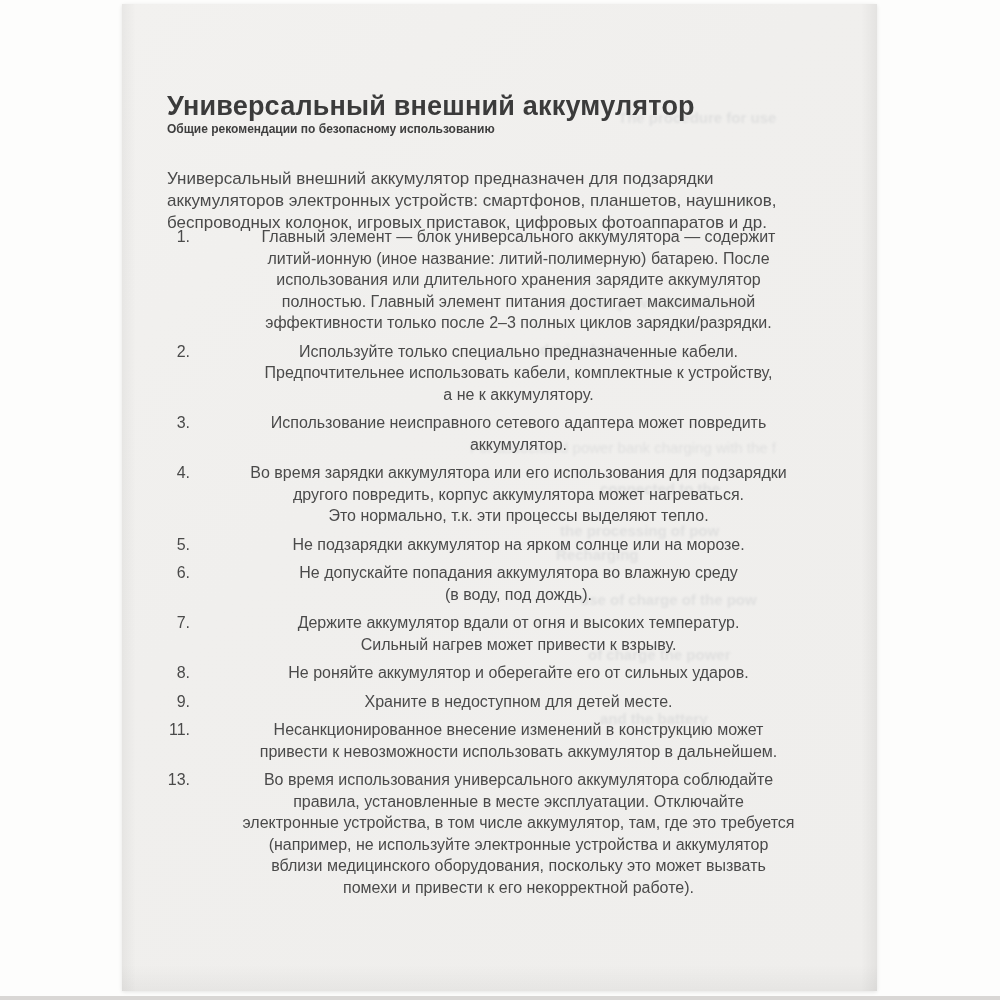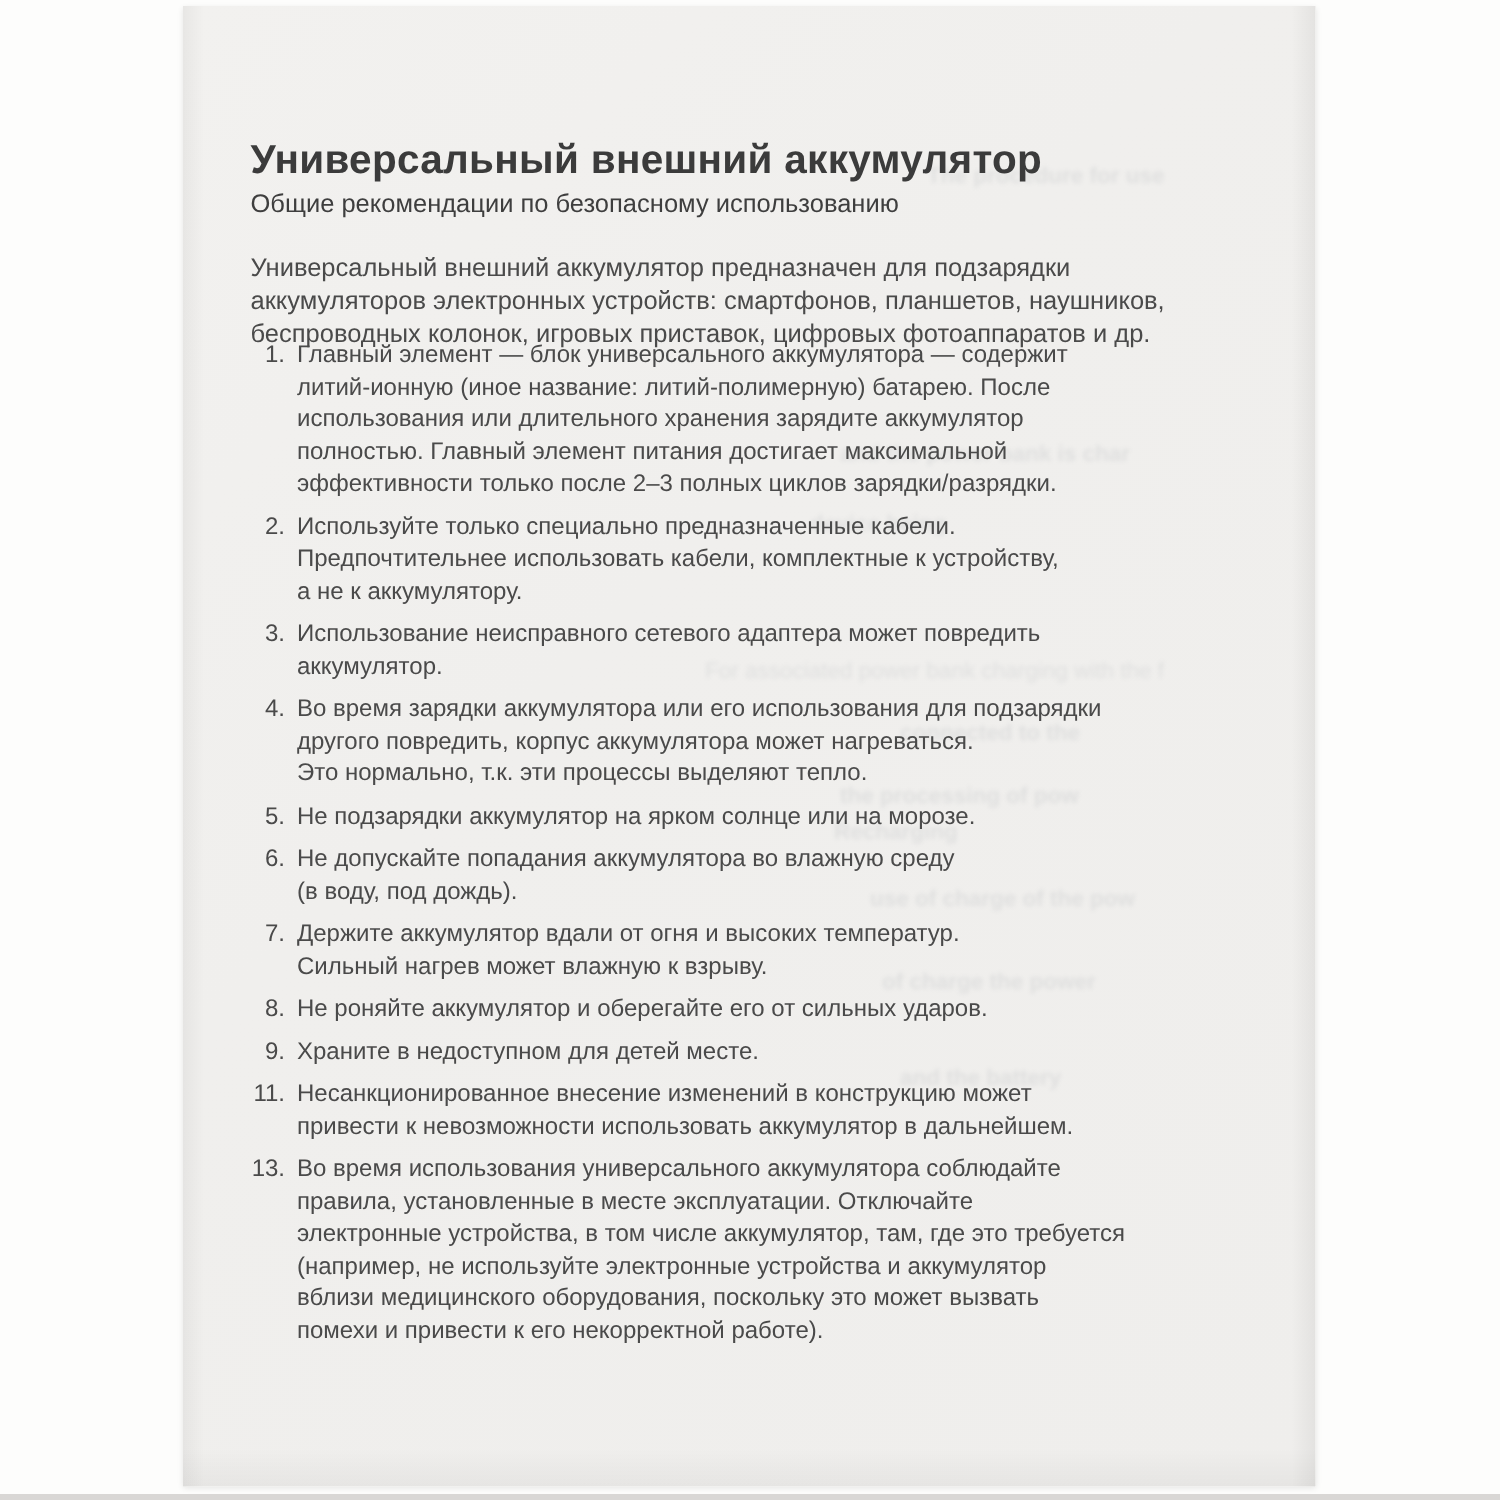--- a/index.html
+++ b/index.html
@@ -30,33 +30,33 @@
     position:absolute;left:0;top:996px;width:1000px;height:4px;
     background:#d9d7d5;
   }
 
   .title{
     position:absolute;left:167px;top:46px;width:680px;
     font-size:27px;font-weight:bold;color:#3b3b3b;letter-spacing:0.2px;margin-top:45px;
   }
   .subtitle{
     position:absolute;left:167px;top:112px;width:680px;
-    font-size:17px;font-weight:normal;color:#3e3e3e;
+    font-size:12px;font-weight:bold;color:#3e3e3e;
   }
   .intro{
     position:absolute;left:167px;top:151px;width:670px;
     font-size:17px;line-height:22px;color:#4a4a4a;white-space:pre-line;
   }
   .list{
     position:absolute;left:167px;top:226px;width:672px;
     font-size:16px;line-height:21.5px;color:#4a4a4a;
   }
   .item{display:flex;margin-bottom:7px;}
   .num{width:23px;min-width:23px;text-align:right;margin-right:8px;}
-  .item-text{flex:1;white-space:pre-line;}
+  .item-text{flex:1;white-space:pre-line;text-align:center;}
 
   
   .ghost{
     position:absolute;color:#7e858e;opacity:0.14;filter:blur(1.3px);
     font-size:15px;font-weight:bold;white-space:nowrap;pointer-events:none;
   }
   .g0{left:618px;top:109px;}
   .g1{left:560px;top:294px;}
   .g2{left:540px;top:341px;}
   .g3{left:470px;top:439px;font-weight:normal;}
@@ -122,21 +122,21 @@
     <span class="item-text">Не подзарядки аккумулятор на ярком солнце или на морозе.</span>
   </div>
   <div class="item">
     <span class="num">6.</span>
     <span class="item-text">Не допускайте попадания аккумулятора во влажную среду
 (в воду, под дождь).</span>
   </div>
   <div class="item">
     <span class="num">7.</span>
     <span class="item-text">Держите аккумулятор вдали от огня и высоких температур.
-Сильный нагрев может влажную к взрыву.</span>
+Сильный нагрев может привести к взрыву.</span>
   </div>
   <div class="item">
     <span class="num">8.</span>
     <span class="item-text">Не роняйте аккумулятор и оберегайте его от сильных ударов.</span>
   </div>
   <div class="item">
     <span class="num">9.</span>
     <span class="item-text">Храните в недоступном для детей месте.</span>
   </div>
   <div class="item">

